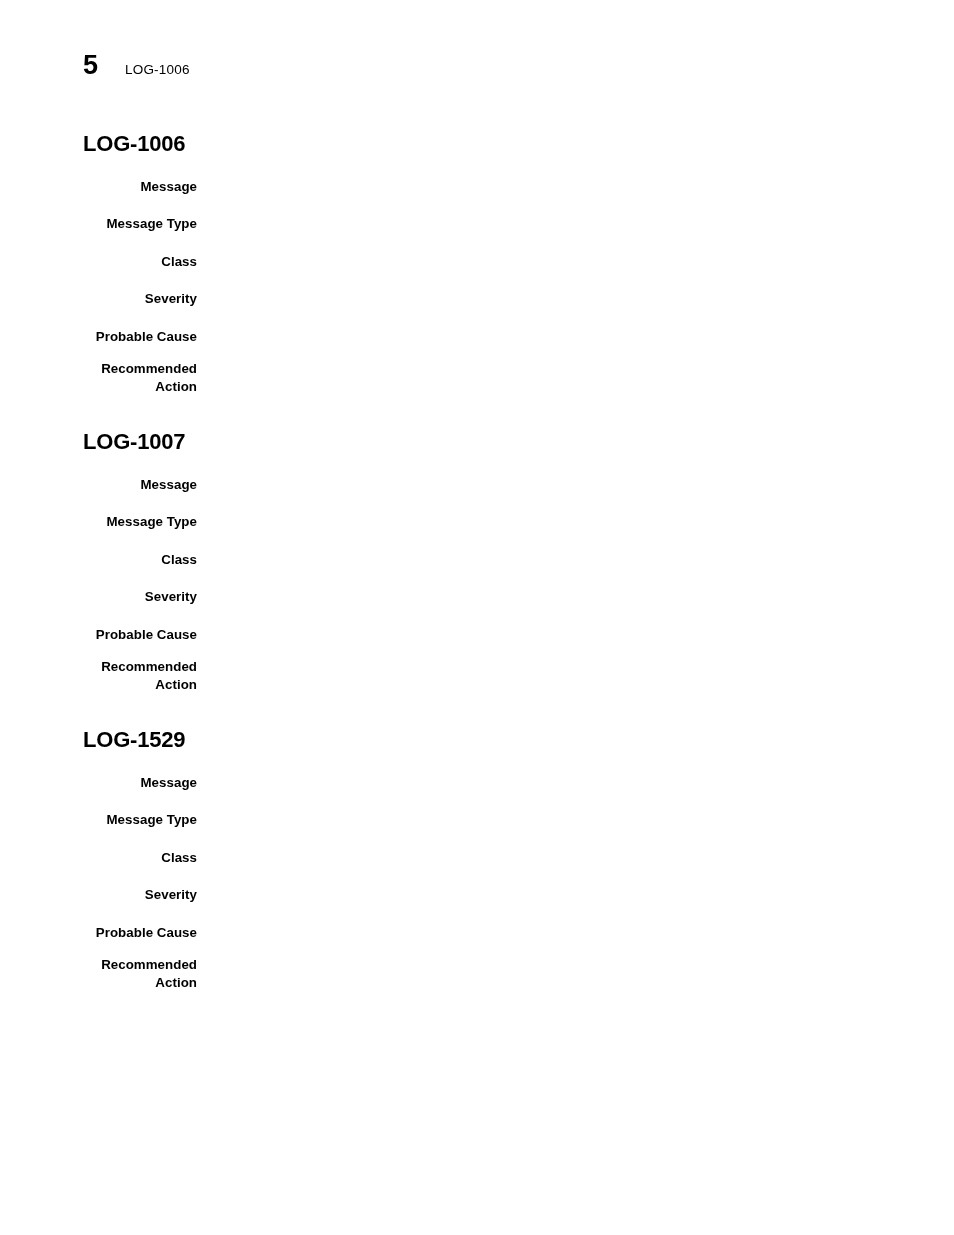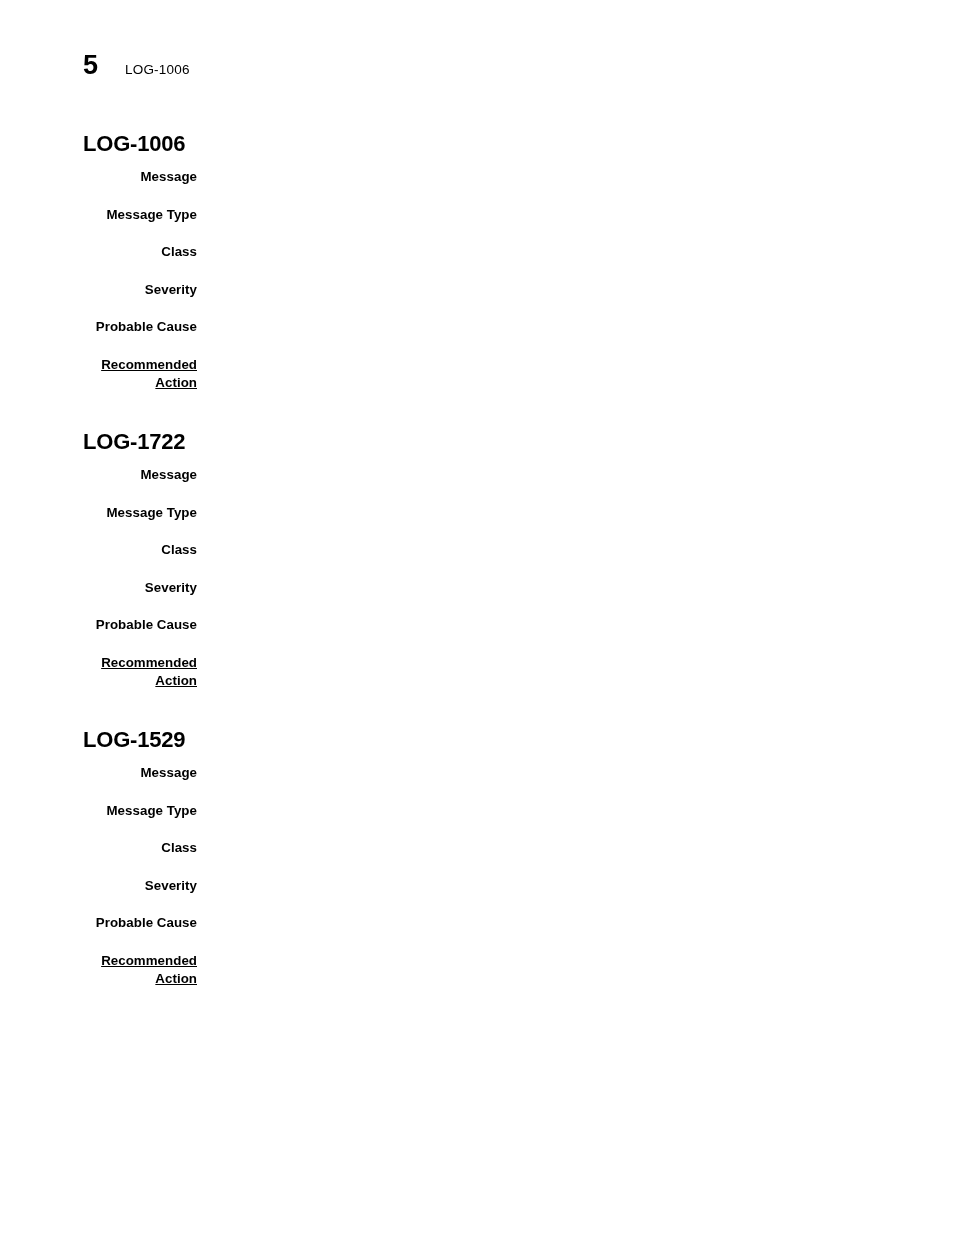--- a/index.html
+++ b/index.html
@@ -72,27 +72,26 @@
   .field-list {
     position: absolute;
     left: 0;
     top: 36px;
     width: 954px;
   }
 
   .field-row {
     position: relative;
     display: flex;
-    align-items: flex-start;
+    align-items: center;
     min-height: 37.5px;
     gap: 24px;
   }
   .field-row.tall {
     min-height: 45px;
-    text-decoration: underline;
   }
 
   .field-label {
     width: 197px;
     box-sizing: border-box;
     padding-right: 0px;
     text-align: right;
     font-size: 13.3px;
     font-weight: bold;
     line-height: 18.4px;
@@ -146,21 +145,21 @@
             <div class="field-value"></div>
           </div>
           <div class="field-row tall">
             <div class="field-label">Recommended
 Action</div>
             <div class="field-value"></div>
           </div>
         </div>
       </div>
       <div class="log-section" style="top: 430px;">
-        <div class="section-heading">LOG-1722</div>
+        <div class="section-heading">LOG-1007</div>
         <div class="field-list">
           <div class="field-row">
             <div class="field-label">Message</div>
             <div class="field-value"></div>
           </div>
           <div class="field-row">
             <div class="field-label">Message Type</div>
             <div class="field-value"></div>
           </div>
           <div class="field-row">

